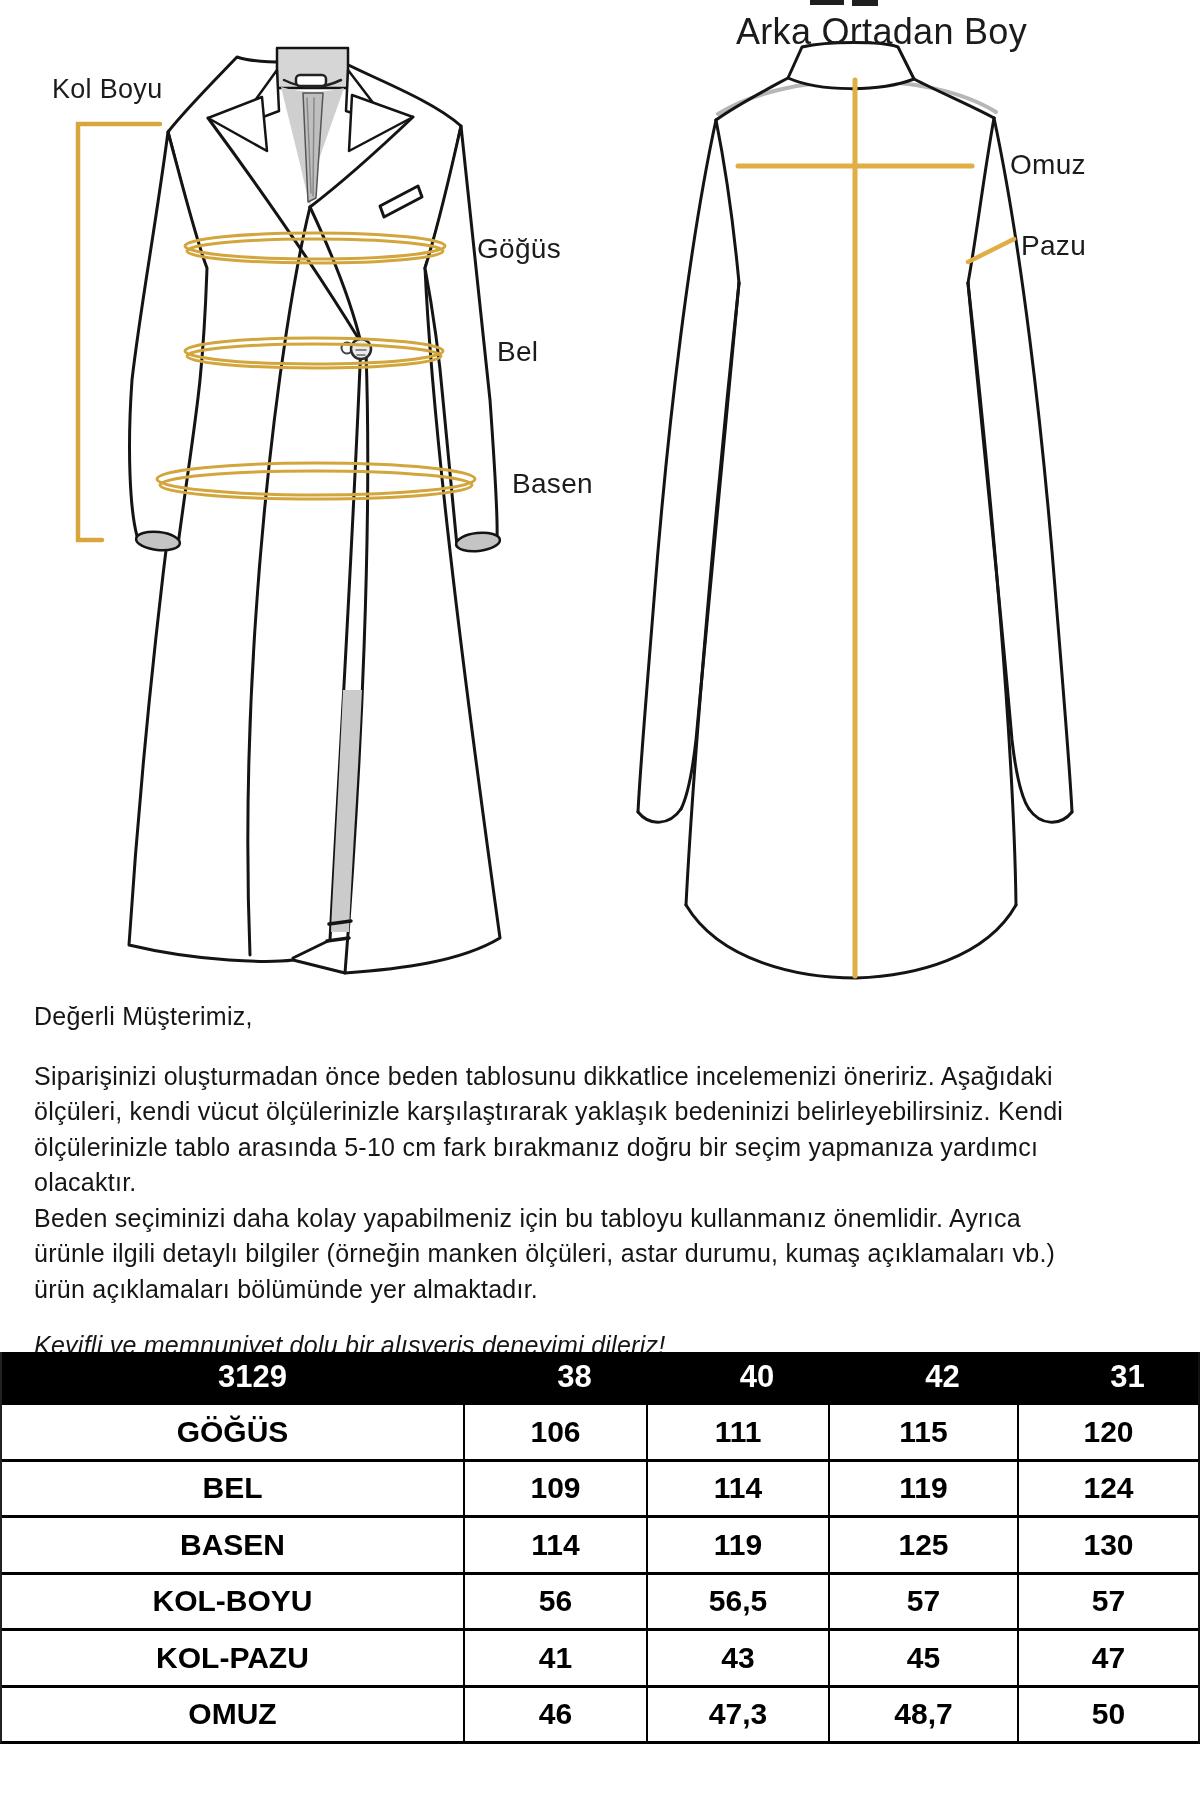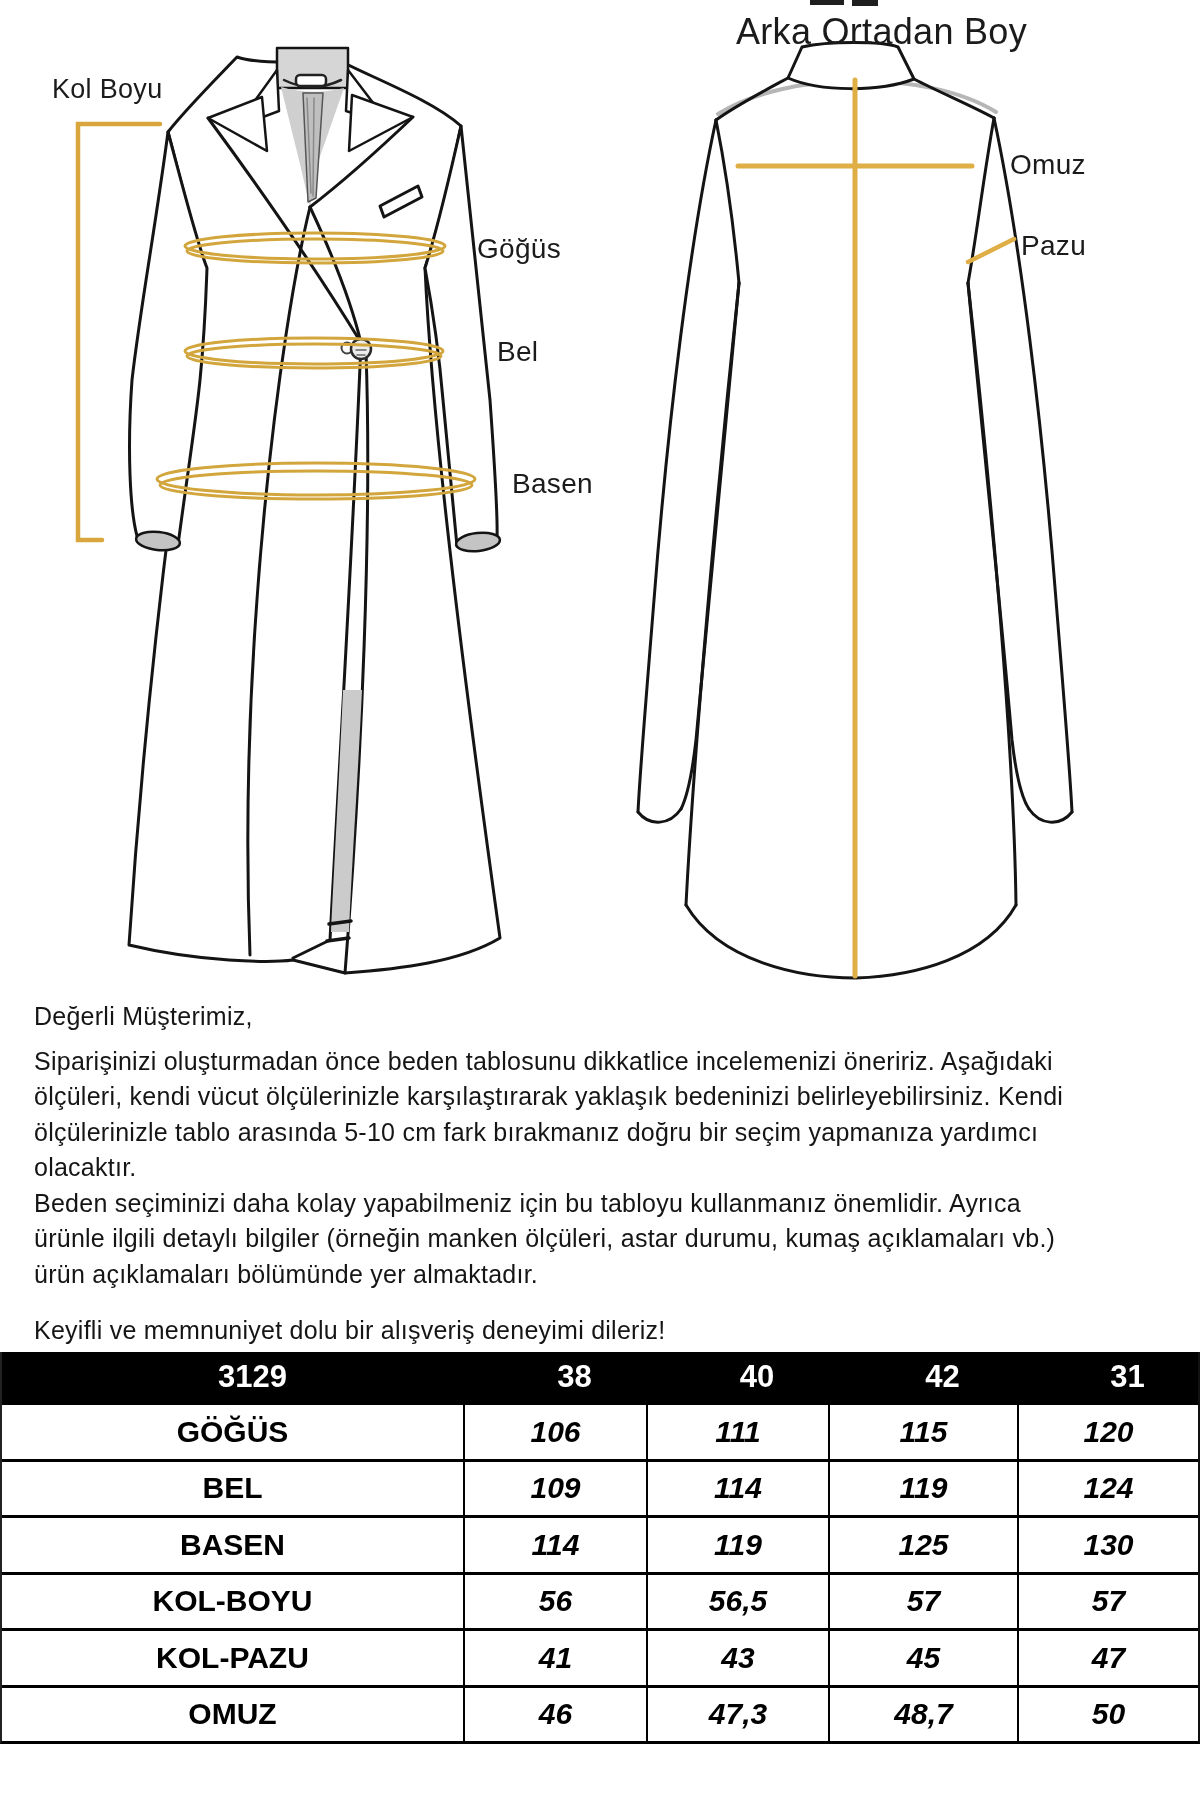--- a/index.html
+++ b/index.html
@@ -9,37 +9,37 @@
   }
   .abs{position:absolute;}
   .diagram-label{
     position:absolute;font-size:28px;color:#1b1b1b;letter-spacing:.3px;white-space:nowrap;
   }
   
   .intro{
     position:absolute;left:34px;top:999px;width:1160px;
     font-size:25px;line-height:35.5px;letter-spacing:.25px;color:#151515;
   }
-  .intro .greeting{margin-bottom:9px;}
-  .intro .closing{margin-top:21px;}
+  .intro .greeting{margin-bottom:24px;}
+  .intro .closing{margin-top:21px;font-style:italic;}
   
   .size-table{
     position:absolute;left:0;top:1352px;width:1200px;
     border-left:2px solid #222;border-right:2px solid #111;border-bottom:3px solid #000;
     box-sizing:border-box;
   }
   .tr{display:grid;grid-template-columns:461px 183px 182px 189px 181px;box-sizing:border-box;}
   .tr.head{height:50px;background:#000;color:#fff;}
   .tr.data{height:56.5px;border-top:3.5px solid #000;}
   .td{
     display:flex;align-items:center;justify-content:center;
     font-weight:bold;font-size:30px;color:#000;box-sizing:border-box;
   }
   .tr.head .td{color:#fff;font-size:31px;margin-left:40px;}
-  .tr.data .td.val{border-left:2.5px solid #000;font-style:italic;}
+  .tr.data .td.val{border-left:2.5px solid #000;}
 </style>
 </head>
 <body>
 
 <div class="canvas">
 
   <svg class="abs" style="left:0;top:0" width="1200" height="1000" viewBox="0 0 1200 1000">
 
     <g>
       <rect x="810" y="0" width="34" height="5" fill="#1f1f1f"></rect>

